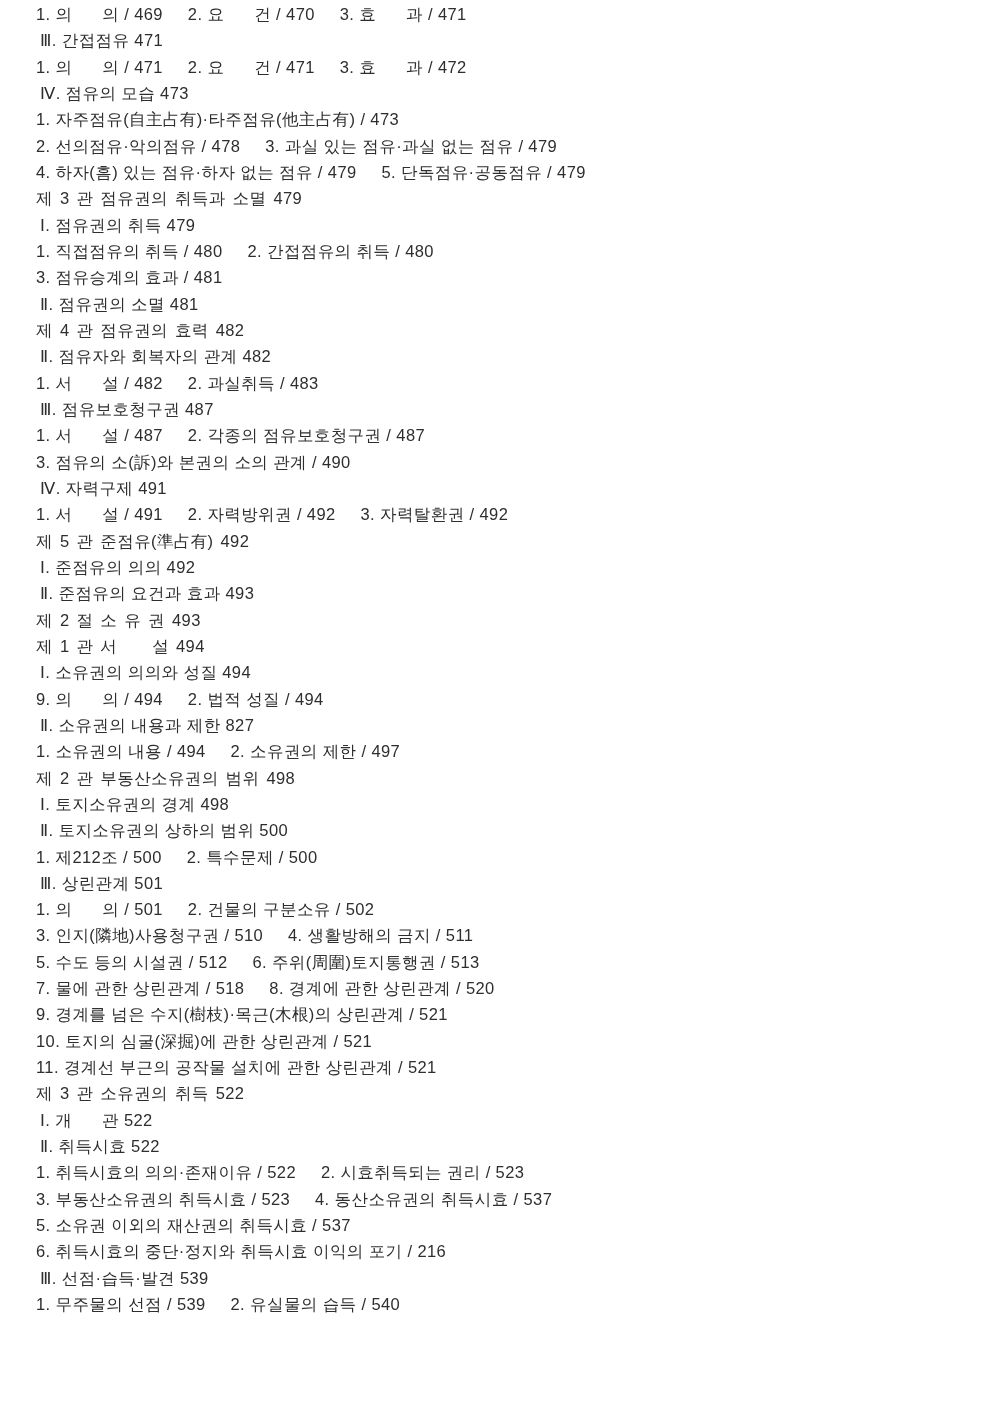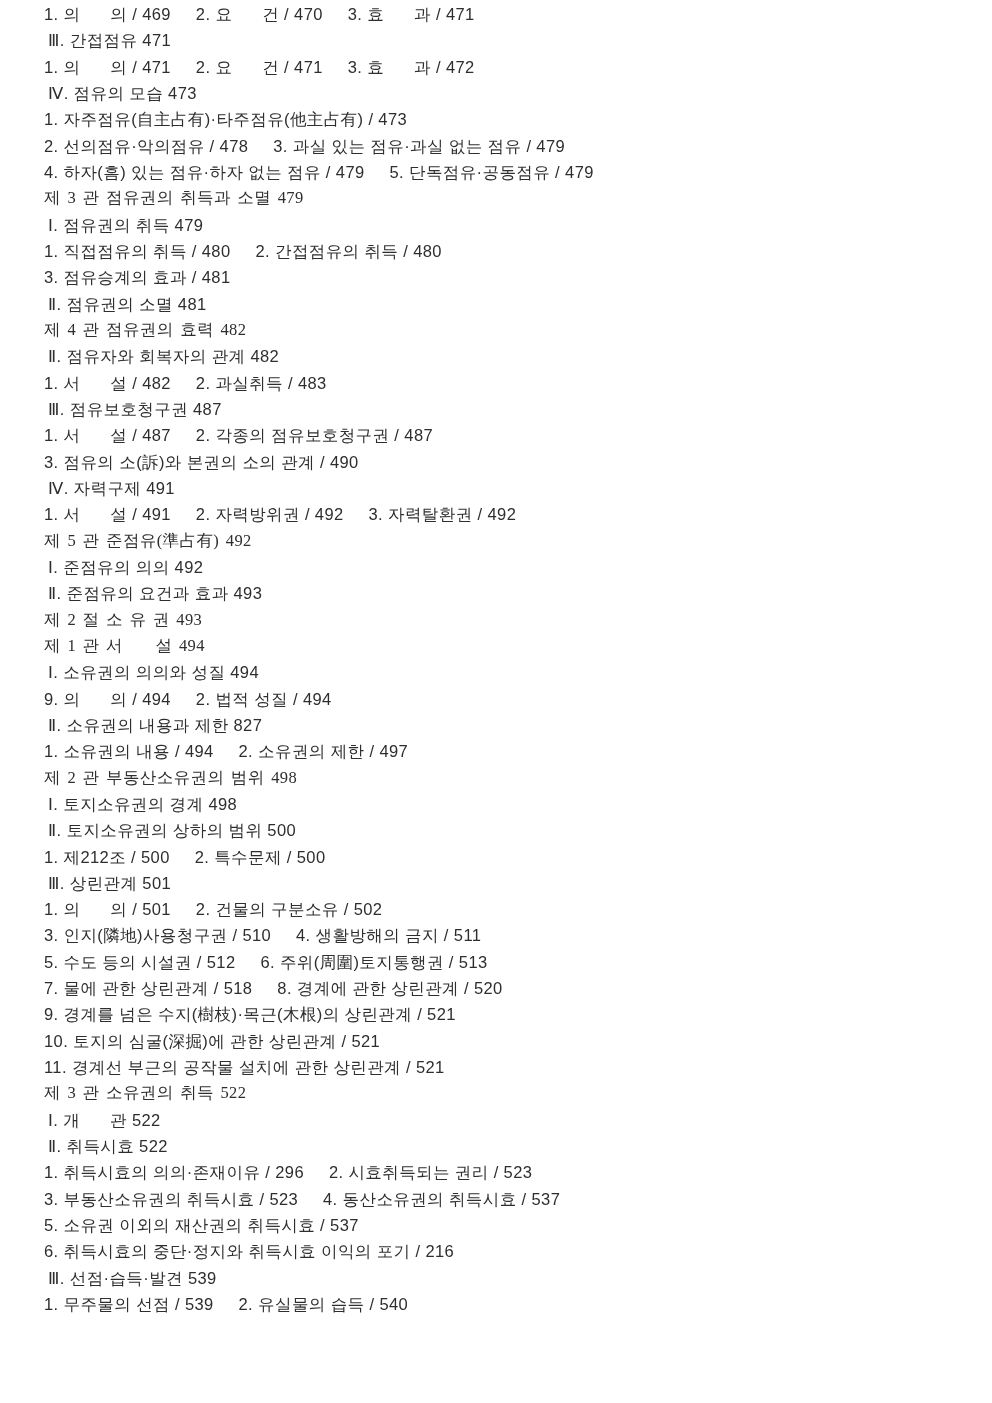--- a/index.html
+++ b/index.html
@@ -12,39 +12,38 @@
   .page {
     position: relative;
     width: 992px;
     height: 1403px;
     background: #ffffff;
     overflow: hidden;
   }
   .toc {
     position: absolute;
     top: 1px;
-    left: 44px;
+    left: 36px;
     right: 20px;
   }
   .toc-line {
     height: 26.33px;
     line-height: 26.33px;
     font-size: 16.5px;
     color: #2e2e2e;
     white-space: pre;
     letter-spacing: 0.4px;
     font-stretch: normal;
   }
   .toc-line.roman {
     padding-left: 4px;
   }
   .toc-line.section {
     padding-left: 0;
     word-spacing: 2px;
-    font-family: Liberation Serif, serif;
   }
 </style>
 </head>
 <body style="background: rgb(255, 255, 255);">
 
 <div class="page">
   <div class="toc" id="toc-container">
       <div class="toc-line item">1. 의      의 / 469     2. 요      건 / 470     3. 효      과 / 471</div>
       <div class="toc-line roman">Ⅲ. 간접점유 471</div>
       <div class="toc-line item">1. 의      의 / 471     2. 요      건 / 471     3. 효      과 / 472</div>
@@ -82,20 +81,20 @@
       <div class="toc-line item">1. 의      의 / 501     2. 건물의 구분소유 / 502</div>
       <div class="toc-line item">3. 인지(隣地)사용청구권 / 510     4. 생활방해의 금지 / 511</div>
       <div class="toc-line item">5. 수도 등의 시설권 / 512     6. 주위(周圍)토지통행권 / 513</div>
       <div class="toc-line item">7. 물에 관한 상린관계 / 518     8. 경계에 관한 상린관계 / 520</div>
       <div class="toc-line item">9. 경계를 넘은 수지(樹枝)·목근(木根)의 상린관계 / 521</div>
       <div class="toc-line item">10. 토지의 심굴(深掘)에 관한 상린관계 / 521</div>
       <div class="toc-line item">11. 경계선 부근의 공작물 설치에 관한 상린관계 / 521</div>
       <div class="toc-line section">제 3 관 소유권의 취득 522</div>
       <div class="toc-line roman">Ⅰ. 개      관 522</div>
       <div class="toc-line roman">Ⅱ. 취득시효 522</div>
-      <div class="toc-line item">1. 취득시효의 의의·존재이유 / 296     2. 시효취득되는 권리 / 523</div>
+      <div class="toc-line item">1. 취득시효의 의의·존재이유 / 522     2. 시효취득되는 권리 / 523</div>
       <div class="toc-line item">3. 부동산소유권의 취득시효 / 523     4. 동산소유권의 취득시효 / 537</div>
       <div class="toc-line item">5. 소유권 이외의 재산권의 취득시효 / 537</div>
       <div class="toc-line item">6. 취득시효의 중단·정지와 취득시효 이익의 포기 / 216</div>
       <div class="toc-line roman">Ⅲ. 선점·습득·발견 539</div>
       <div class="toc-line item">1. 무주물의 선점 / 539     2. 유실물의 습득 / 540</div>
     </div>
 </div>
 
 </body></html>

